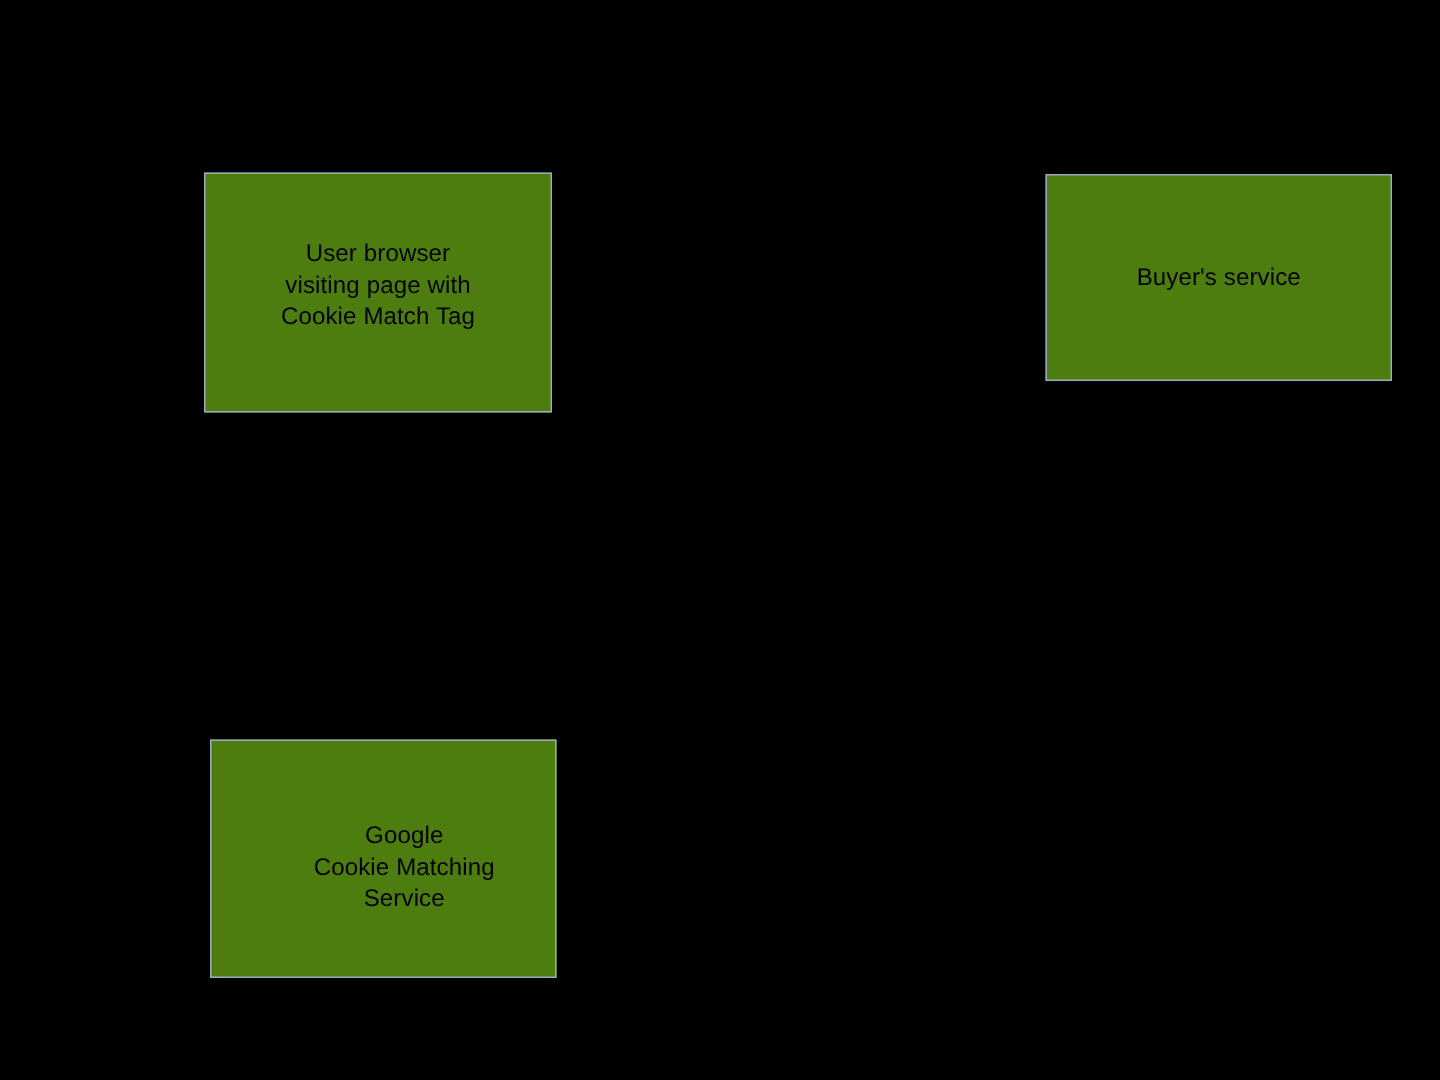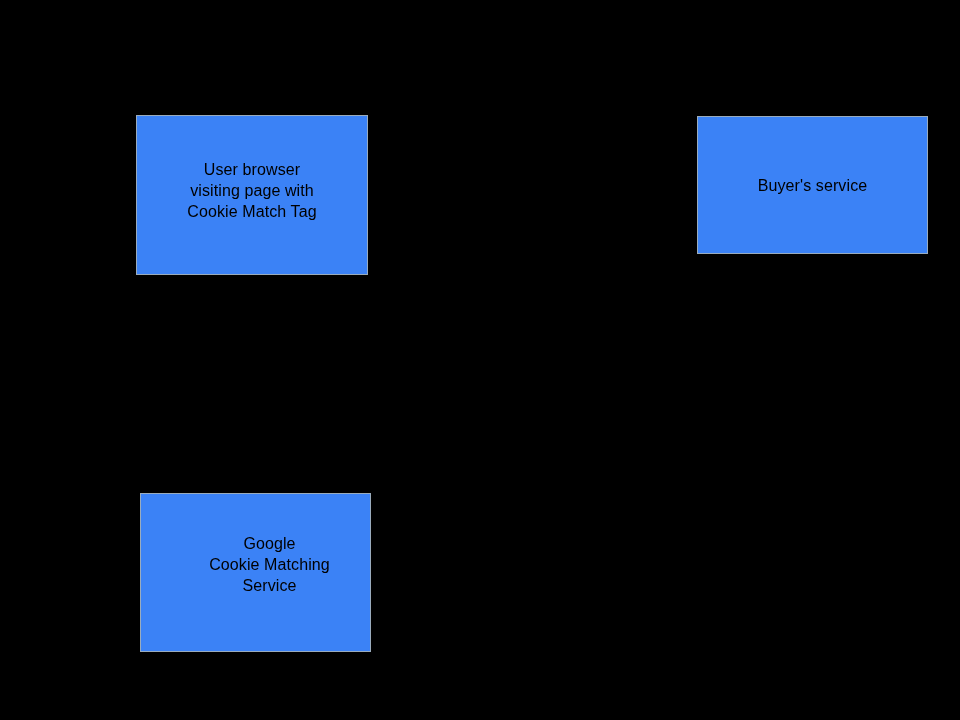--- a/index.html
+++ b/index.html
@@ -14,21 +14,21 @@
   #canvas {
     position: relative;
     width: 960px;
     height: 720px;
     background: #000000;
     overflow: hidden;
   }
   .node {
     position: absolute;
     box-sizing: border-box;
-    background: #3b82f6;
+    background: #4d7c0f;
     border: 1px solid #9aacbd;
     display: flex;
     justify-content: center;
   }
   .node-label {
     font-size: 16px;
     line-height: 21px;
     color: #000000;
     text-align: center;
     white-space: pre-line;
@@ -54,21 +54,21 @@
   }
 
   
   #node-google-cms {
     left: 140px;
     top: 493px;
     width: 231px;
     height: 159px;
     align-items: flex-start;
   }
-  #node-google-cms .node-label { padding-top: 39px; margin-left: 28px; }
+  #node-google-cms .node-label { padding-top: 53px; margin-left: 28px; }
 </style>
 </head>
 <body>
 
 <div id="canvas">
 
   <div class="node" id="node-user-browser">
     <div class="node-label">User browser
 visiting page with
 Cookie Match Tag</div>

